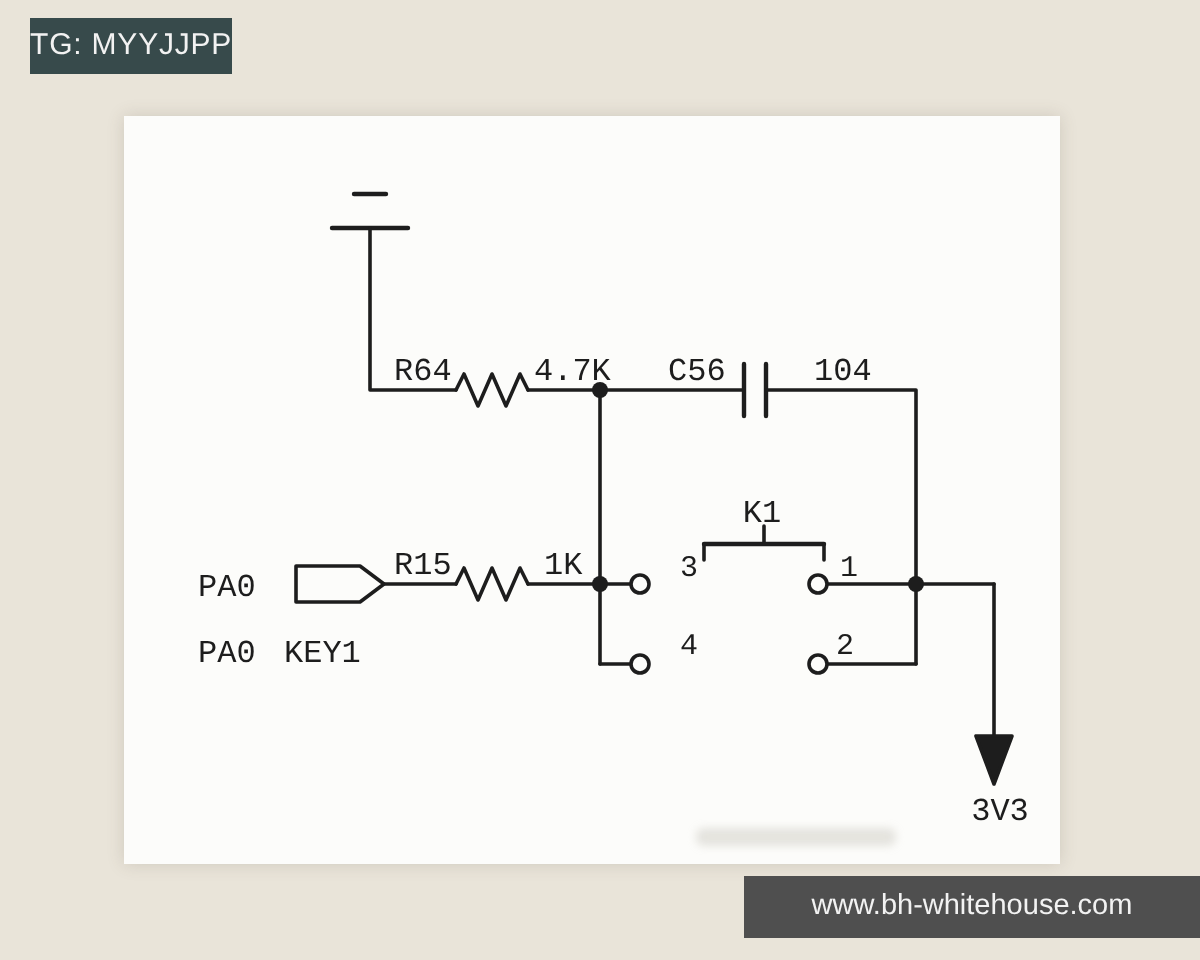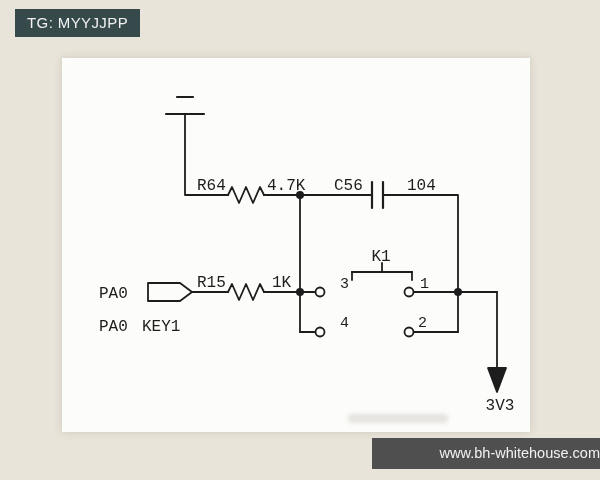--- a/index.html
+++ b/index.html
@@ -15,21 +15,21 @@
   }
   .smudge {
     position:absolute; left:348px; top:414px; width:100px; height:9px;
     background:rgba(170,165,150,0.28); filter:blur(2px); border-radius:4px;
   }
   svg.schematic { position:absolute; left:0; top:0; }
   .badge {
     position:absolute; color:#f2f2f2;
   }
   .badge-top {
-    left:15px; top:9px; padding:5px 12px 6px;
+    left:15px; top:9px; padding:5px 0 6px;
     font-size:15px; letter-spacing:0.4px;
     background:#374a4b;
   }
   .badge-bottom {
     right:0; bottom:11px; width:228px; text-align:center;
     padding:7px 0 8px; font-size:14.5px;
     background:#4f4f4f;
   }
   .lbl {
     font-family:"Liberation Mono","DejaVu Sans Mono",monospace;
@@ -115,15 +115,15 @@
       <text class="lbl pin" x="340" y="327">4</text>
       <text class="lbl pin" x="420" y="288">1</text>
       <text class="lbl pin" x="418" y="327">2</text>
 
       <text class="lbl" x="500" y="410" text-anchor="middle">3V3</text>
     </g>
   </svg>
 
   <div class="badge badge-top" style="background: rgb(55, 74, 75);">TG: MYYJJPP</div>
 
-  <div class="badge badge-bottom" style="background: rgb(79, 79, 79); text-align: right;">www.bh-whitehouse.com</div>
+  <div class="badge badge-bottom" style="background: rgb(79, 79, 79);">www.bh-whitehouse.com</div>
 
 </div>
 
 </body></html>

